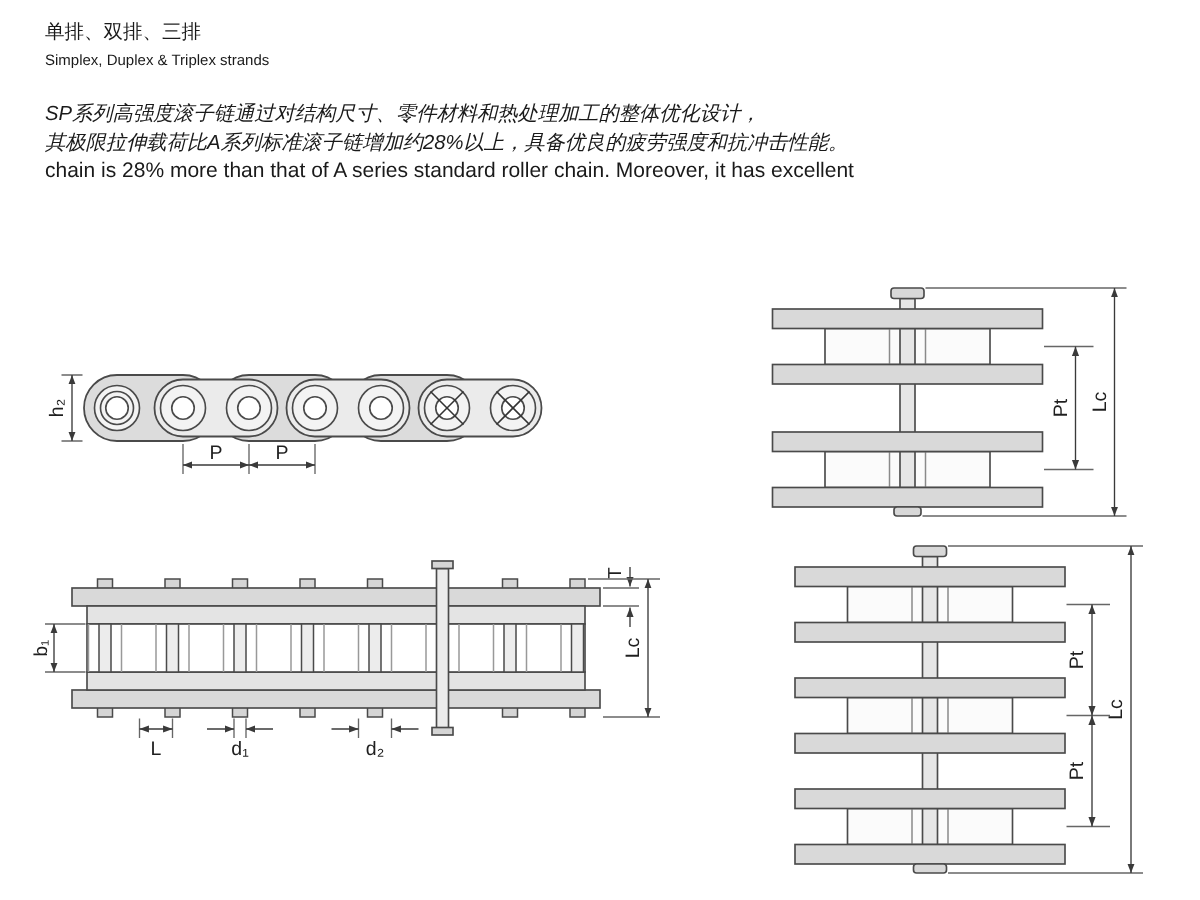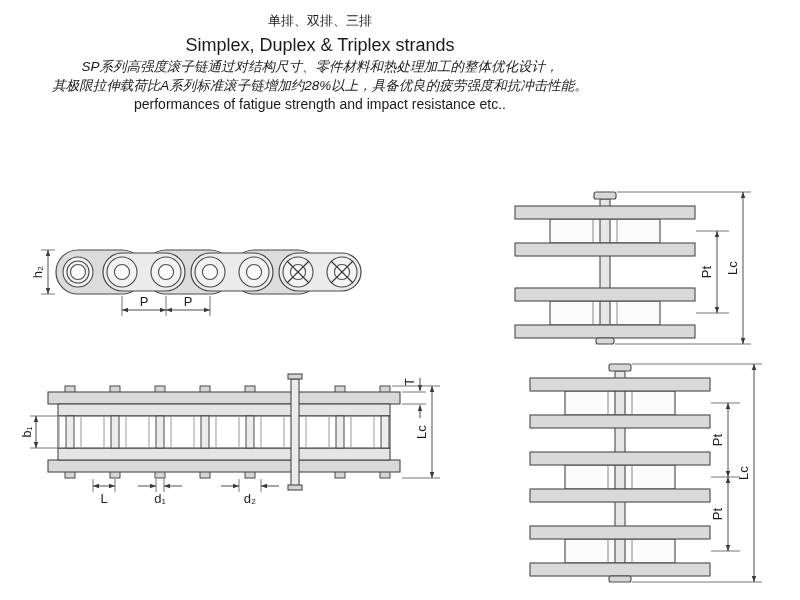--- a/index.html
+++ b/index.html
@@ -4,42 +4,42 @@
 <style>
   * { margin:0; padding:0; box-sizing:border-box; }
   html,body { width:800px; height:600px; }
   body {
     position:relative;
     background:#ffffff;
     color:#1a1a1a;
     font-family:"Liberation Sans","DejaVu Sans",sans-serif;
     overflow:hidden;
   }
-  .header { position:absolute; left:30px; top:12px; width:580px;text-align:center; }
+  .header { position:absolute; left:30px; top:12px; width:580px; }
   .t-zh { font-size:13px; margin-bottom:5px; }
-  .t-en { font-size:18px; margin-bottom:1px; }
+  .t-en { font-size:10px; margin-bottom:20px; }
   .desc .zh { font-size:13.5px; line-height:19px;font-style:italic; }
   .desc .en { font-size:14px; line-height:18.5px; }
   svg.d { position:absolute; }
   svg text {
     font-family:"Liberation Sans","DejaVu Sans",sans-serif;
     font-size:13px; fill:#1f1f1f; stroke:none;
   }
   svg text.small { font-size:12.5px; }
 </style>
 </head>
 <body>
 
 <header class="header">
   <div class="t-zh">单排、双排、三排</div>
   <div class="t-en">Simplex, Duplex &amp; Triplex strands</div>
   <div class="desc">
     <div class="zh">SP系列高强度滚子链通过对结构尺寸、零件材料和热处理加工的整体优化设计，</div>
     <div class="zh">其极限拉伸载荷比A系列标准滚子链增加约28%以上，具备优良的疲劳强度和抗冲击性能。</div>
-    <div class="en">performances of fatigue strength and impact resistance etc..</div>
+    <div class="en">chain is 28% more than that of A series standard roller chain. Moreover, it has excellent</div>
   </div>
 </header>
 
 <svg class="d" style="left:32px; top:232px;" width="340" height="115" viewBox="0 0 340 115">
   <defs>
     <marker id="ar1" viewBox="0 0 10 10" refX="10" refY="5" markerWidth="7" markerHeight="7" orient="auto-start-reverse">
       <path d="M0,1.2 L10,5 L0,8.8 Z" fill="#3a3a3a"></path>
     </marker>
   </defs>
   <g stroke="#4a4a4a" stroke-width="1.2">

